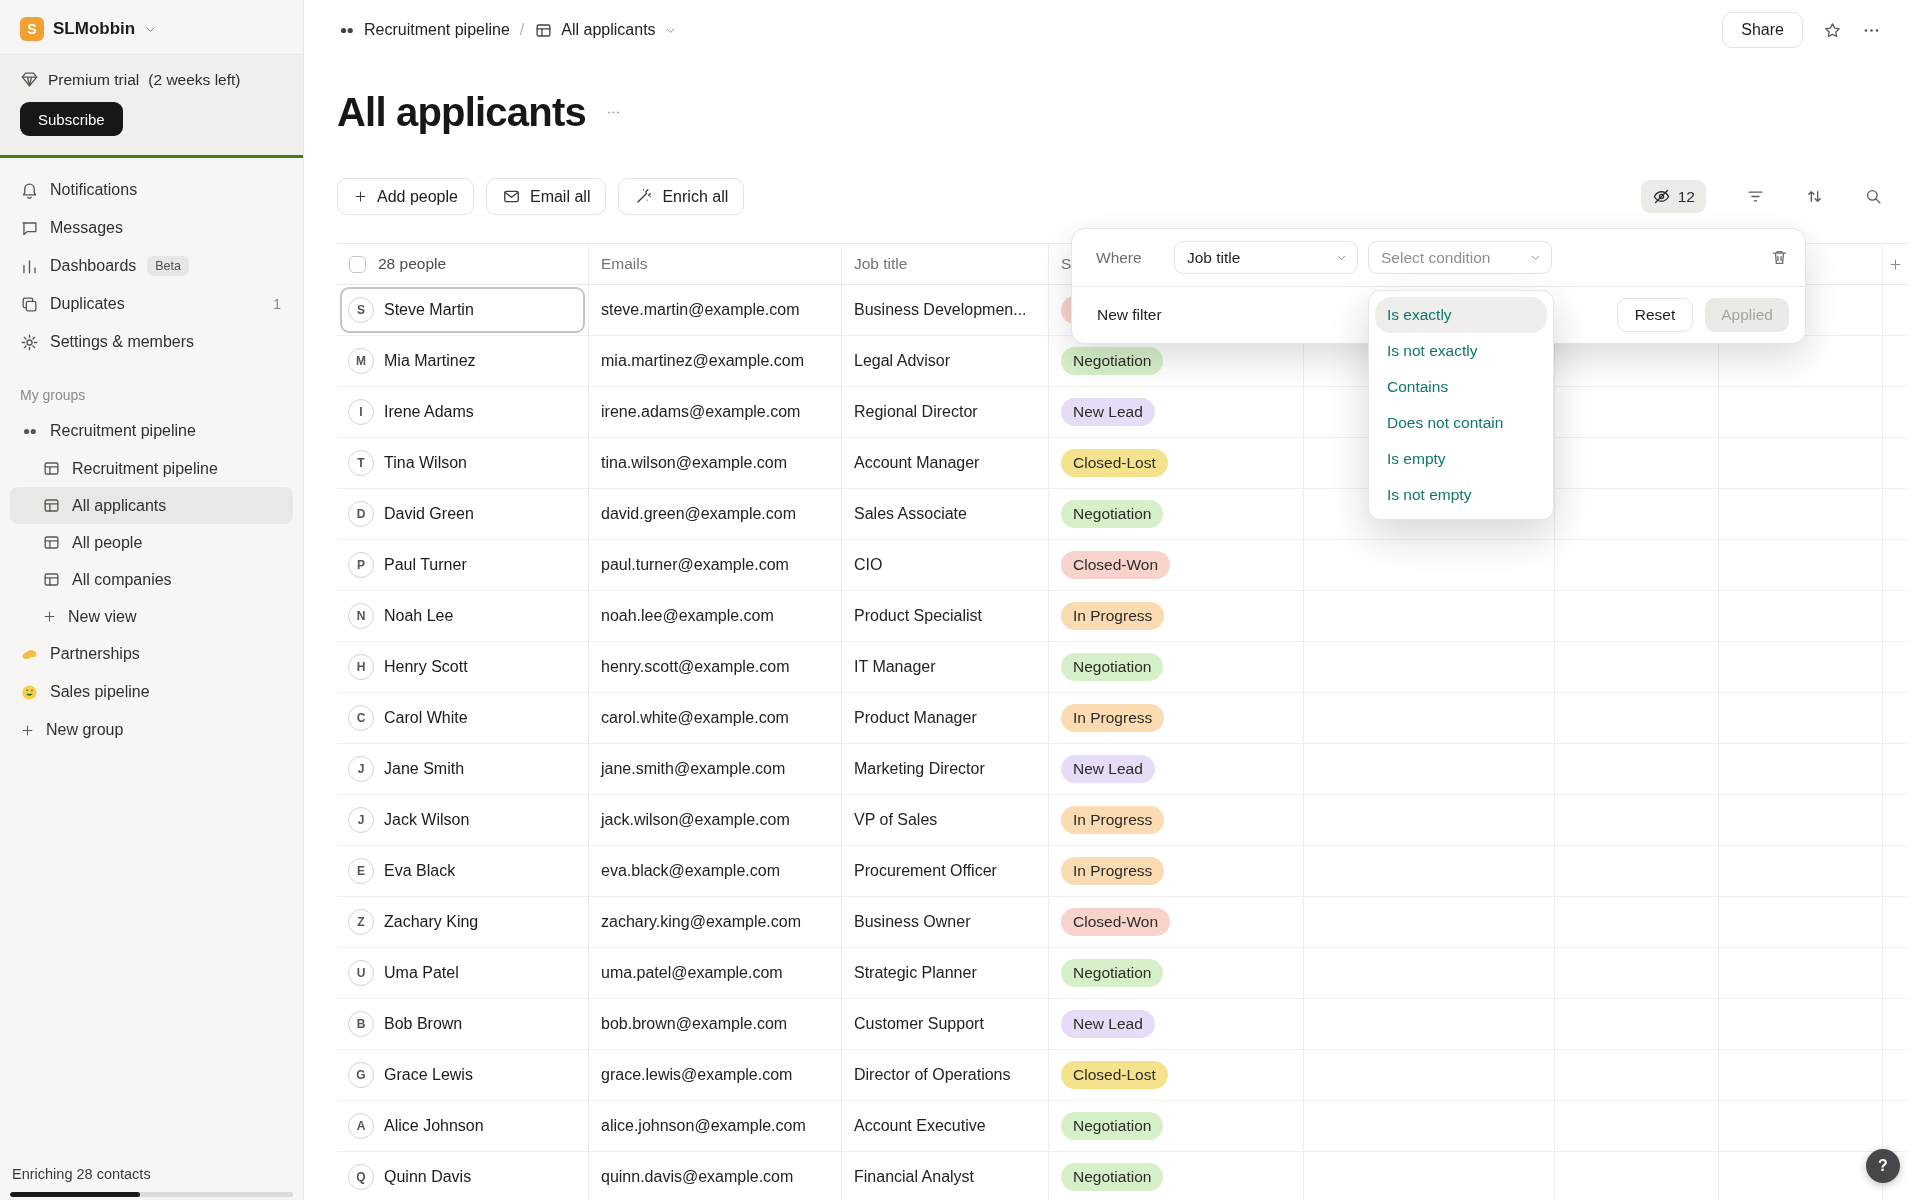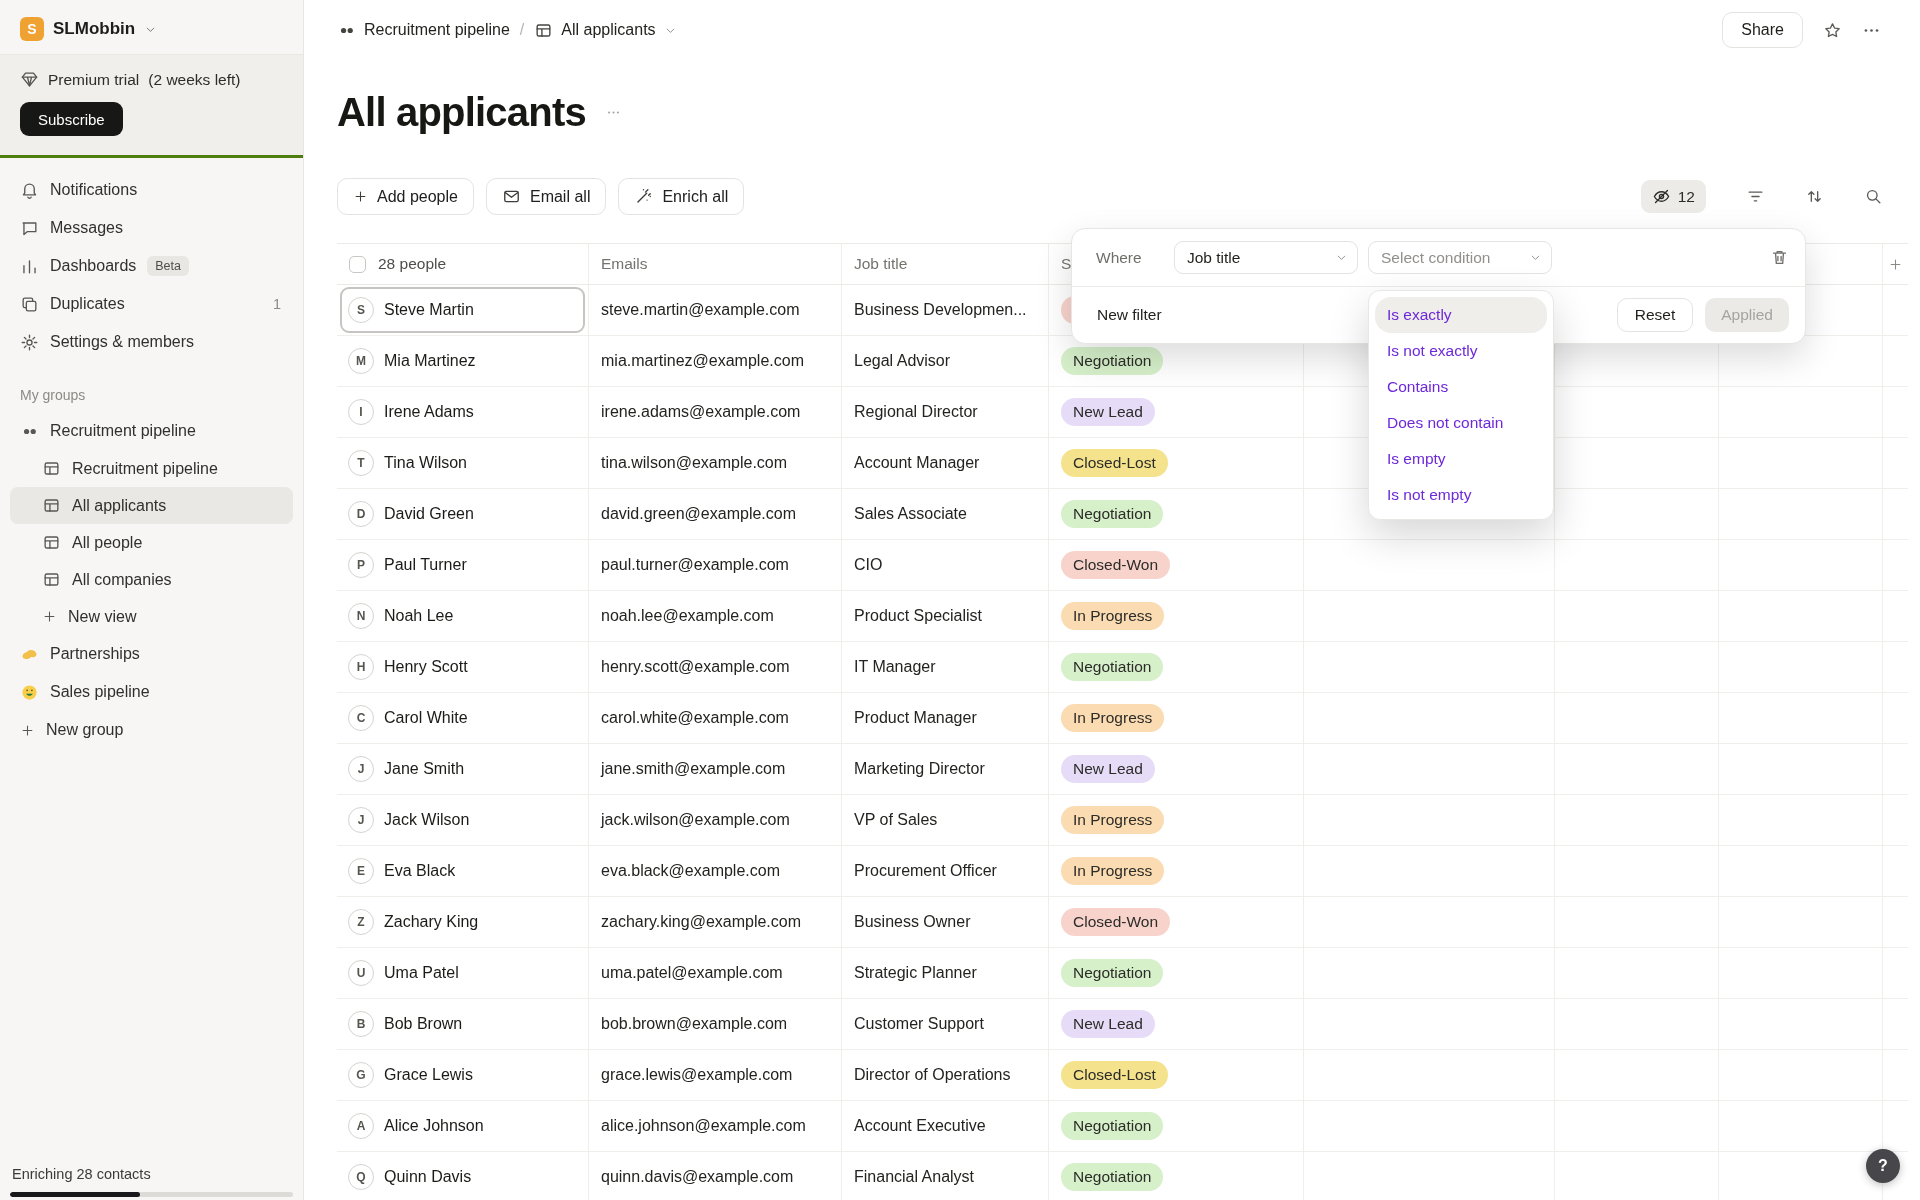--- a/index.html
+++ b/index.html
@@ -82,21 +82,21 @@
   .fp-select.placeholder{margin-left:10px;color:#908f8a}
   .fp-trash{margin-left:auto;color:#6f6e69;cursor:pointer}
   .fp-row2{height:57px;display:flex;align-items:center;padding:16px 16px;border-top:1px solid #edece9}
   .fp-new{padding-left:9px;font-size:15.5px;color:#232320;cursor:pointer}
   .fp-actions{margin-left:auto;display:flex;gap:12px}
   .btn-reset{height:34px;border:1px solid #e4e3e0;border-radius:10px;background:#fff;padding:0 17px;font-size:15.5px;font-family:inherit;cursor:pointer;color:#1f1f1c}
   .btn-applied{height:34px;border:none;border-radius:10px;background:#ebeae7;color:#a5a49f;padding:0 16px;font-size:15.5px;font-weight:500;font-family:inherit;cursor:default}
 
   
   .cond-menu{position:absolute;left:1064px;top:290px;width:186px;background:#fff;border:1px solid #e8e7e4;border-radius:12px;box-shadow:0 16px 40px rgba(0,0,0,.16);padding:6px;z-index:40}
-  .cond-item{height:36px;display:flex;align-items:center;padding:0 12px;border-radius:16px;font-size:15.5px;color:#6d28d9;cursor:pointer}
+  .cond-item{height:36px;display:flex;align-items:center;padding:0 12px;border-radius:16px;font-size:15.5px;color:#0f766e;cursor:pointer}
   .cond-item.active{background:#efeeeb}
 
   .help-fab{position:absolute;right:20px;bottom:17px;width:34px;height:34px;border-radius:50%;background:#47474b;color:#fff;display:flex;align-items:center;justify-content:center;font-size:16px;font-weight:700;cursor:pointer;box-shadow:0 2px 8px rgba(0,0,0,.25);z-index:50}
 </style>
 </head>
 <body>
 
 <div class="app">
 
   <aside class="sidebar">

